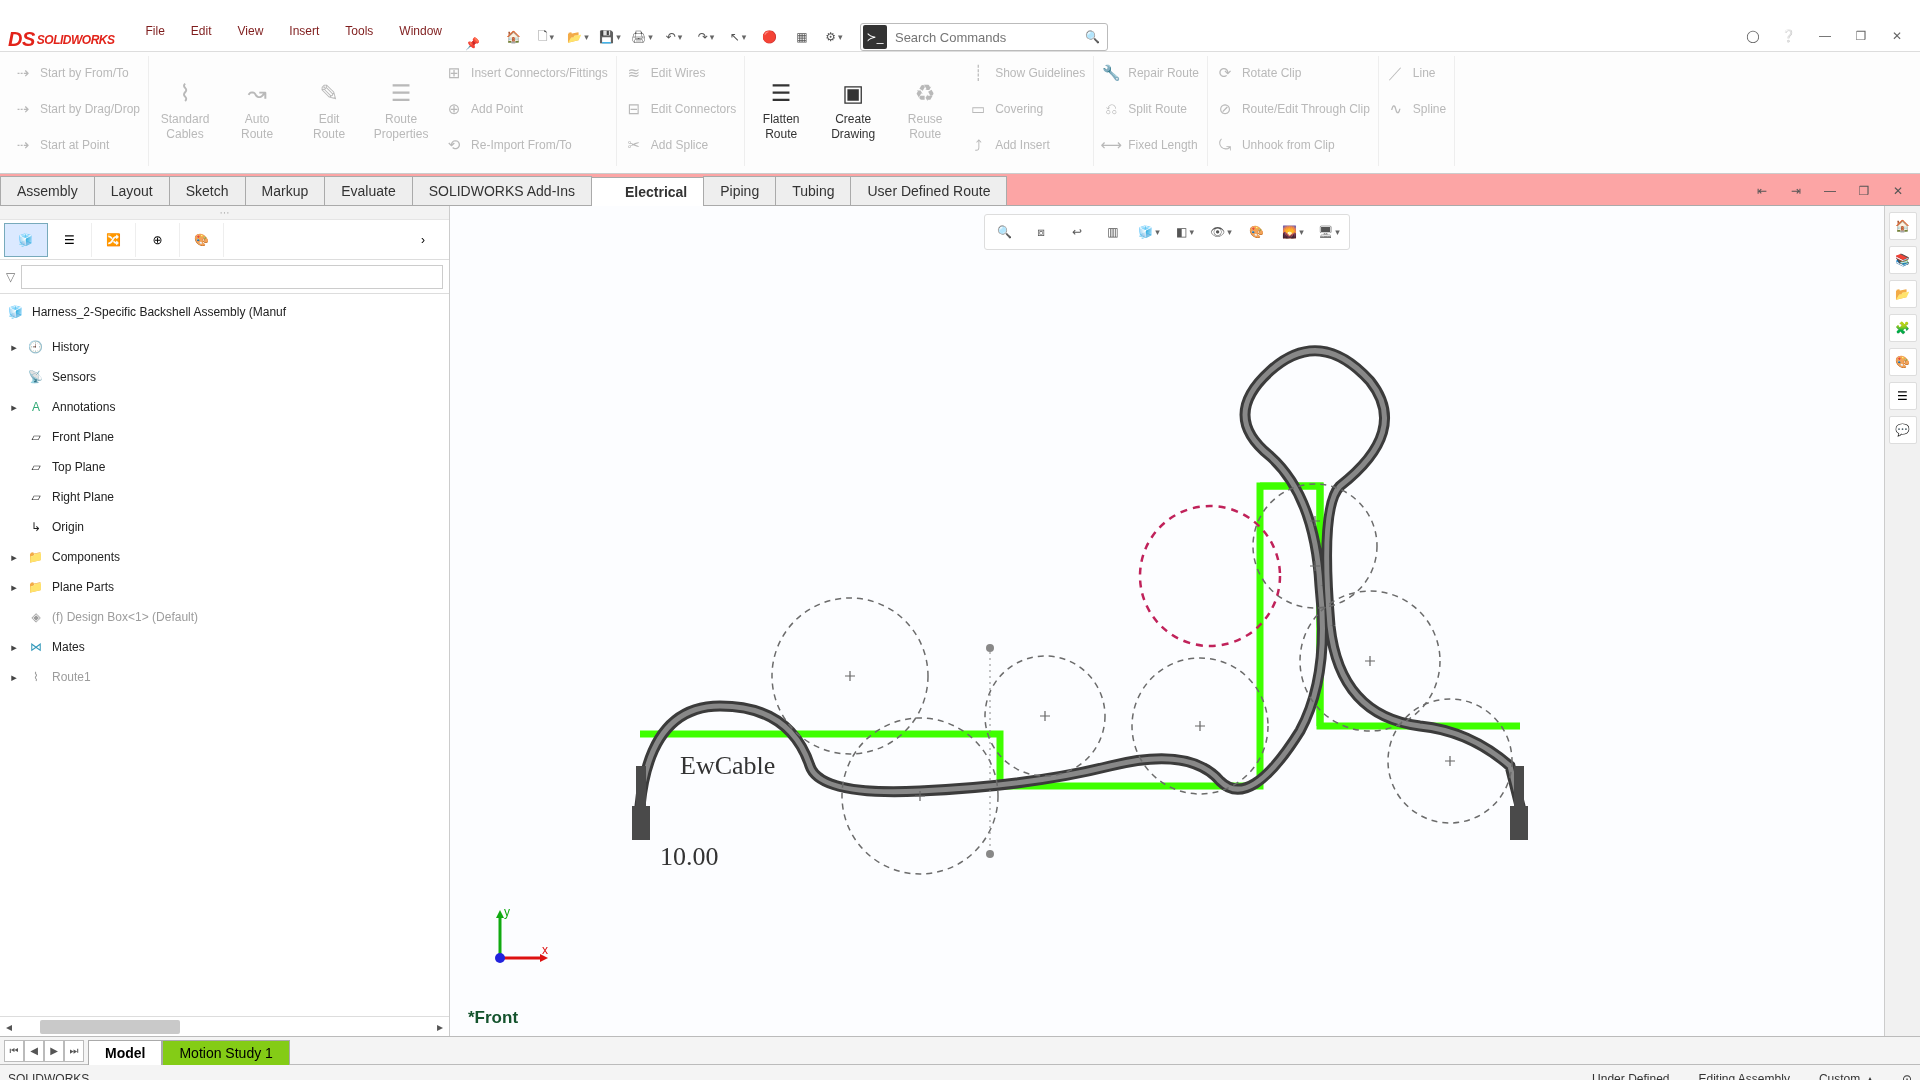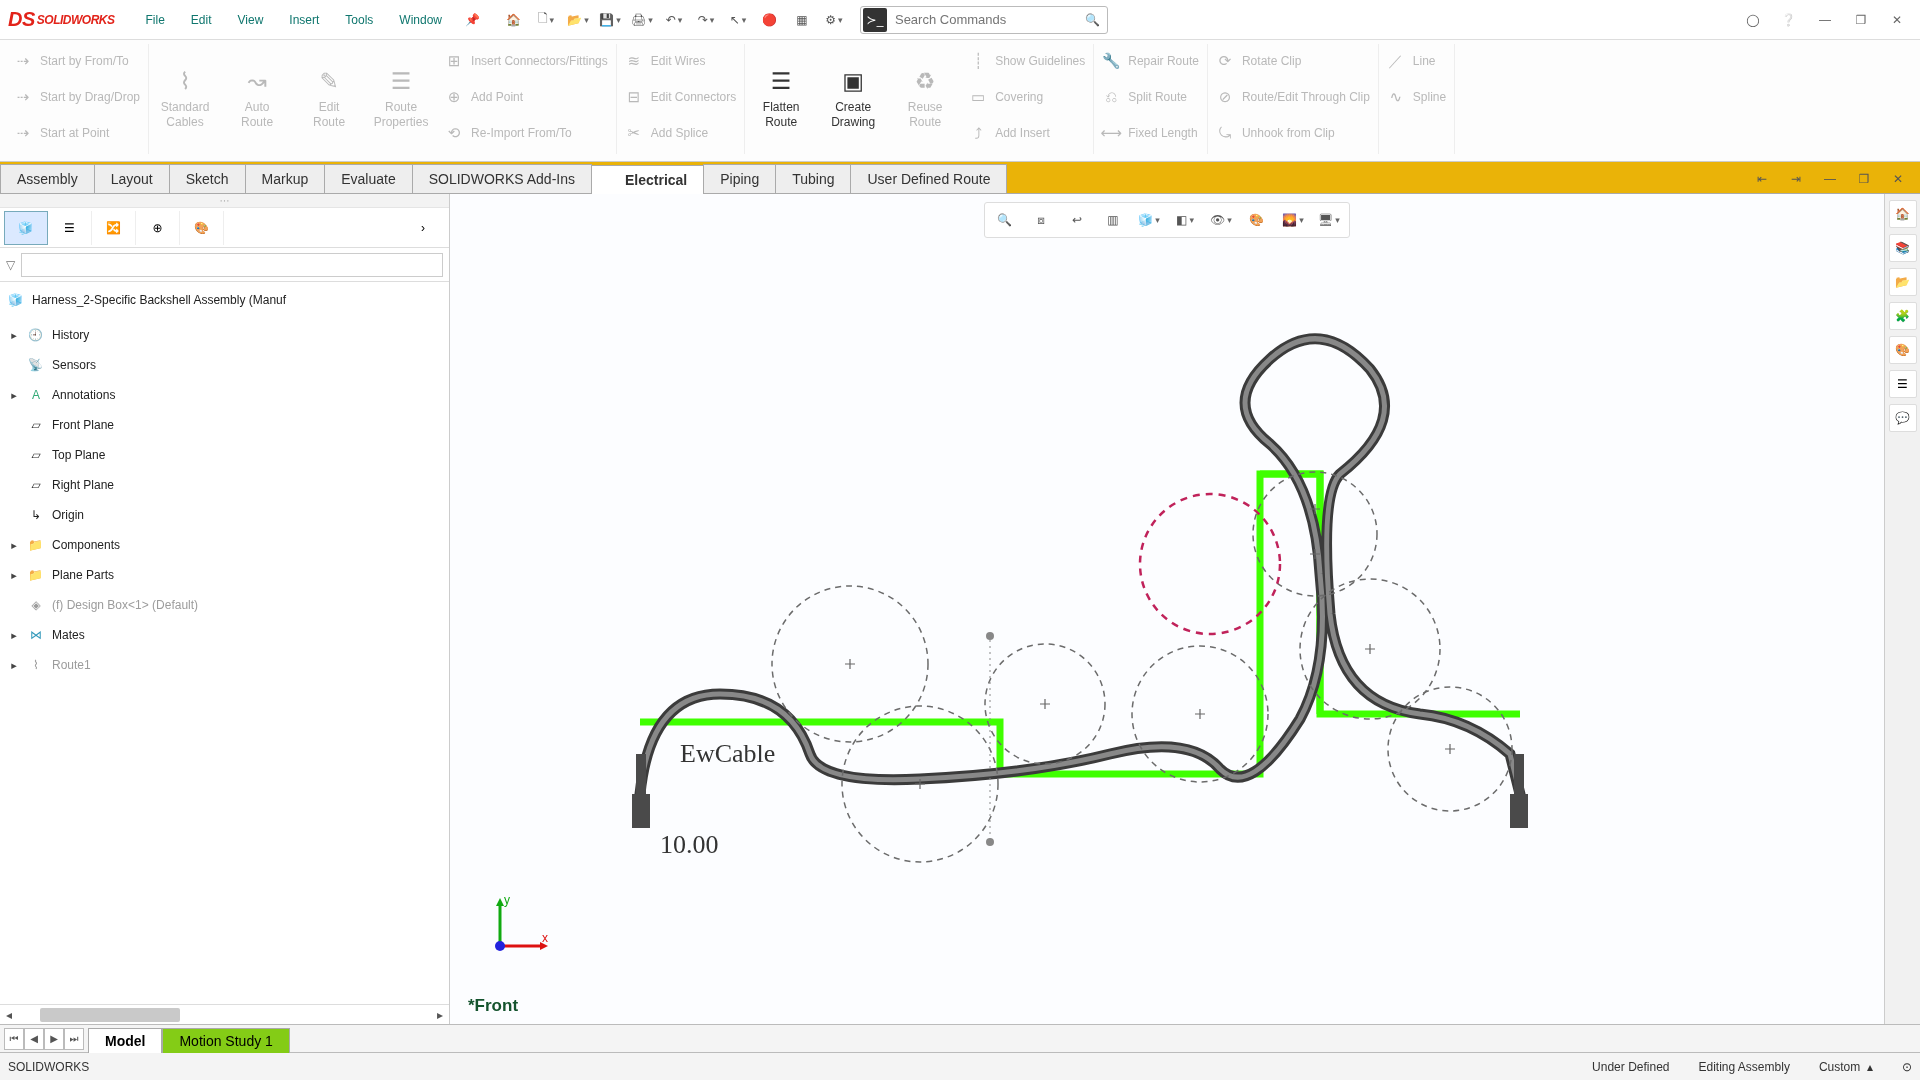--- a/index.html
+++ b/index.html
@@ -1,38 +1,38 @@
 <!DOCTYPE html>
 <html><head>
 <meta charset="utf-8">
 <style>
 * { margin:0; padding:0; box-sizing:border-box; font-family:Segoe UI,Arial,sans-serif; font-size:12px; user-select:none; }
 body { width:1920px; height:1080px; background:#fff; overflow:hidden; position:relative; }
-.titlebar { height:40px; display:flex; align-items:center; padding:0 8px; border-bottom:1px solid #ddd; }
+.titlebar { height:52px; display:flex; align-items:flex-end; padding:0 8px; border-bottom:1px solid #ddd; }
 .logo { color:#e2231a; font-weight:bold; font-size:17px; font-style:italic; letter-spacing:-.5px; margin-right:18px; display:flex; align-items:center; }
 .logo-ds { color:#e2231a; font-weight:900; margin-right:2px; font-size:20px; }
-.menuitem { padding:0 13px; height:40px; display:flex; align-items:center; color:#0f766e; cursor:pointer; }
+.menuitem { padding:0 13px; height:40px; display:flex; align-items:center; color:#7f1d1d; cursor:pointer; }
 .pin-icon { margin:0 10px; color:#888; }
 .tb-group { display:flex; align-items:center; gap:4px; margin-left:10px; }
 .tb-btn { width:28px; height:28px; display:flex; align-items:center; justify-content:center; color:#555; cursor:pointer; border-radius:2px; }
 .dd { display:flex; align-items:center; }
 .dd::after { content:"▾"; font-size:9px; color:#666; margin-left:2px; }
 .searchbox { margin-left:12px; display:flex; align-items:center; border:1px solid #bbb; border-radius:3px; height:28px; background:#fff; }
 .searchbox .cmdicon { width:24px; height:24px; background:#333; color:#fff; display:flex; align-items:center; justify-content:center; margin:2px; border-radius:2px; }
 .searchbox input { border:none; outline:none; width:190px; padding:0 6px; font-size:13px; color:#4d7c0f; background:transparent; }
 .titler { margin-left:auto; display:flex; align-items:center; gap:6px; }
 .wbtn { width:30px; height:30px; display:flex; align-items:center; justify-content:center; color:#666; cursor:pointer; }
 .ribbon { height:122px; display:flex; align-items:flex-start; border-bottom:1px solid #ccc; background:#fdfdfd; padding:4px 6px; }
 .rib-col { display:flex; flex-direction:column; gap:2px; padding:0 2px; border-right:1px solid #eee; height:110px; justify-content:flex-start; }
 .rib-item { display:flex; align-items:center; gap:8px; padding:4px 6px; color:#b9b9b9; cursor:default; height:34px; }
 .rib-bigbtn { display:flex; flex-direction:column; align-items:center; justify-content:center; width:72px; height:108px; padding:4px; color:#b9b9b9; text-align:center; line-height:1.25; }
 .rib-bigbtn.en { color:#333; cursor:pointer; }
 .rib-bigicon { width:30px; height:30px; margin-bottom:4px; display:flex; align-items:center; justify-content:center; font-size:23px; }
 .smicon { width:18px; height:18px; display:flex; align-items:center; justify-content:center; font-size:15px; }
-.tabstrip { height:32px; display:flex; align-items:flex-end; border-bottom:1px solid #aaa; background:#eab308; position:relative; }
+.tabstrip { height:32px; display:flex; align-items:flex-end; border-bottom:1px solid #aaa; background:#fca5a5; position:relative; }
 .tab { padding:6px 16px; border:1px solid #aaa; border-bottom:none; background:#eee; margin-right:-1px; cursor:pointer; color:#333; font-size:14px; }
 .tab.active { background:#fff; font-weight:600; position:relative; top:1px;padding-left:33px; }
 .tabstrip-r { position:absolute; right:8px; top:3px; display:flex; gap:6px; }
 .workarea { display:flex; height:calc(1080px - 40px - 122px - 32px - 28px - 28px); }
 .sidepanel { width:450px; border-right:1px solid #ccc; background:#fff; display:flex; flex-direction:column; overflow:hidden; }
 .smallbar { height:14px; background:#f3f3f3; border-bottom:1px solid #e5e5e5; display:flex; justify-content:center; align-items:center; color:#aaa; font-size:10px; }
 .panelicons { height:40px; display:flex; align-items:center; border-bottom:1px solid #ddd; padding:0 4px; }
 .picon { width:44px; height:34px; display:flex; align-items:center; justify-content:center; cursor:pointer; border-right:1px solid #eee; }
 .picon.active { background:#dbe9ff; border:1px solid #7ab; }
 .filterrow { height:34px; display:flex; align-items:center; padding:0 6px; border-bottom:1px solid #ddd; }

